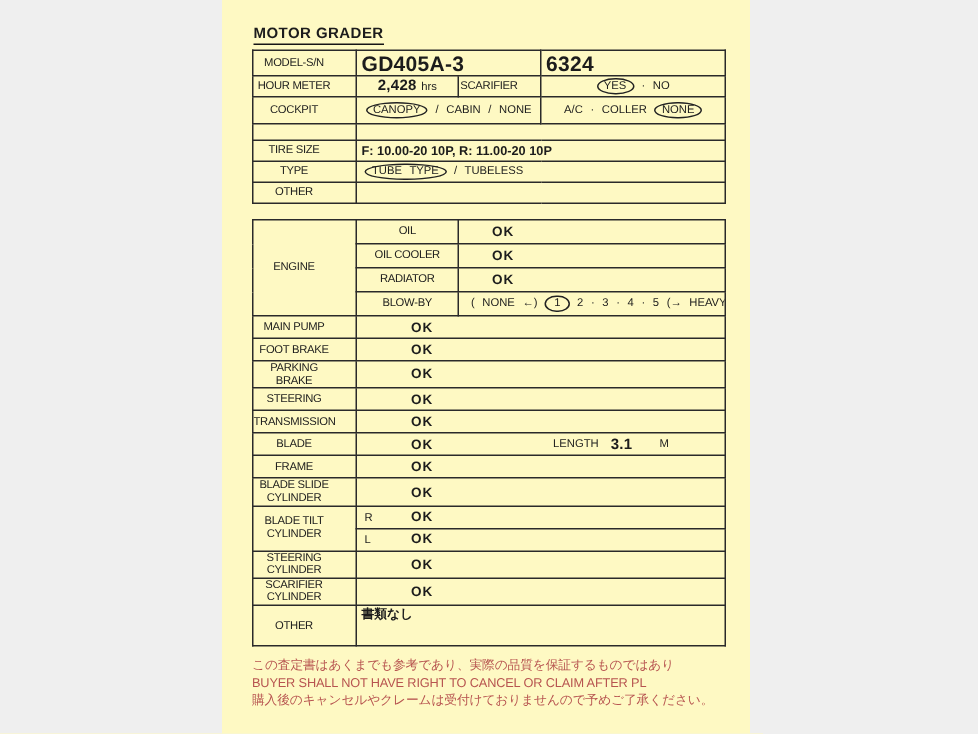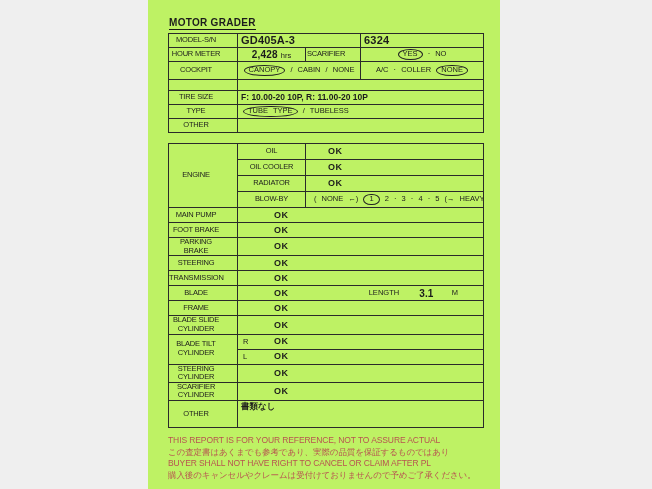--- a/index.html
+++ b/index.html
@@ -4,57 +4,57 @@
 <style>
   html,body{margin:0;padding:0;}
   body{
     width:652px;height:489px;overflow:hidden;
     background:#efefef;
     font-family:"Liberation Sans", sans-serif;
     color:#1c1c1c;
   }
   .page{
     position:absolute;left:148px;top:0;width:352px;height:489px;
-    background:#bef264;
+    background:#fef9c3;
   }
   .content{padding:12px 0 0 20px;}
   .doc-title{
     display:inline-block;
     font-size:10px;font-weight:bold;letter-spacing:.3px;
     border-bottom:1.5px solid #151515;
     padding-bottom:1px;margin:0 0 3px 1px;
   }
   table{border-collapse:collapse;table-layout:fixed;width:315px;}
   td{
     border:1px solid #2a2a2a;padding:0;
     font-size:7.5px;line-height:1.15;color:#1c1c1c;
     vertical-align:middle;overflow:hidden;white-space:nowrap;
   }
   .lbl{
     text-align:center;padding-right:14px;letter-spacing:-0.2px;
     white-space:normal;
   }
   .sub{text-align:center;letter-spacing:-0.2px;}
-  .val-lg{font-size:11px;font-weight:600;letter-spacing:.2px;padding-left:3px;margin-left:48px;}
+  .val-lg{font-size:14px;font-weight:600;letter-spacing:.2px;padding-left:3px;margin-left:48px;}
   .val-md{font-size:10px;font-weight:600;letter-spacing:.2px;}
   .unit{font-size:7.5px;font-weight:normal;margin-left:3px;}
   .c{text-align:center;}
   .r{text-align:right;padding-right:30px;}
   .ok{font-size:9px;font-weight:bold;letter-spacing:.6px;}
   .okcell{padding-left:36px;}
   .engval{padding-left:22px;}
   .circle{
     display:inline-block;border:1.2px solid #222;border-radius:50%;
     padding:0 4px 1px 4px;line-height:1.1;
   }
   .ws{word-spacing:3px;}
   .tilt-rl{display:inline-block;width:31px;padding-left:5px;font-size:7.5px;}
   .blade-flex{display:flex;align-items:center;padding-left:36px;}
   .blade-flex .len-lbl{margin-left:80px;font-size:7.5px;}
-  .blade-flex .len-val{margin-left:20px;}
+  .blade-flex .len-val{margin-left:8px;}
   .blade-flex .len-unit{margin-left:18px;font-size:7.5px;}
   .other-cell{vertical-align:top;padding:1px 0 0 3px;}
   .jp-val{font-size:8.5px;font-weight:bold;}
   .mt2{margin-top:10px;}
   .disclaimer{margin-top:7px;width:300px;}
   .disclaimer div{
     font-size:8.5px;line-height:11.5px;letter-spacing:-0.1px;
     white-space:nowrap;
   }
 </style>
@@ -215,20 +215,19 @@
       </tr>
       <tr style="height:27px">
         <td class="lbl">OTHER</td>
         <td class="other-cell" colspan="2"><span class="jp-val">書類なし</span></td>
       </tr>
     </tbody>
       </table>
 
     
     <div class="disclaimer" style="color:#b75450;">
-      <div>THIS REPORT IS FOR YOUR REFERENCE, NOT TO ASSURE ACTUAL</div>
       <div>この査定書はあくまでも参考であり、実際の品質を保証するものではあり</div>
       <div>BUYER SHALL NOT HAVE RIGHT TO CANCEL OR CLAIM AFTER PL</div>
       <div>購入後のキャンセルやクレームは受付けておりませんので予めご了承ください。</div>
     </div>
 
   </div>
 </div>
 
 </body></html>

